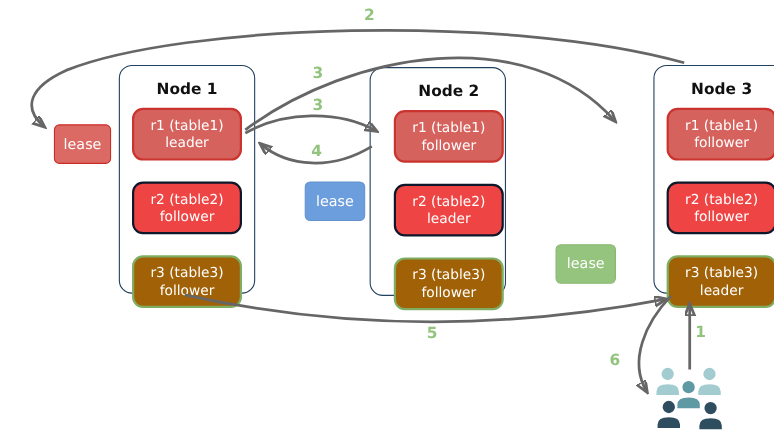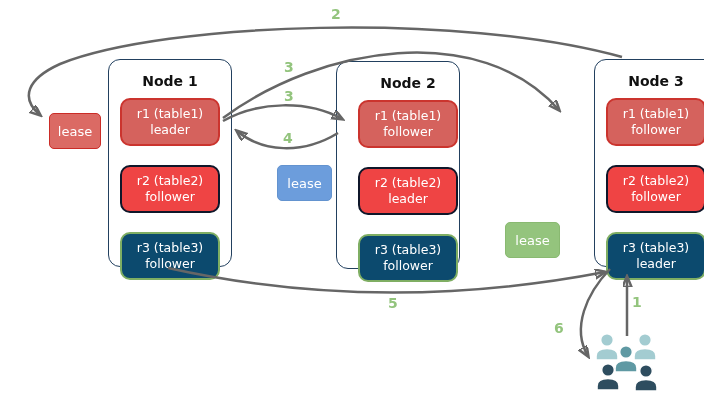--- a/index.html
+++ b/index.html
@@ -16,21 +16,21 @@
   }
   .node-title{font-size:14px;font-weight:bold;color:#111111;margin:13px 0 9px 0;}
   .replica{
     width:100px;height:48px;border-radius:10px;box-sizing:border-box;
     display:flex;flex-direction:column;align-items:center;justify-content:center;
     color:#ffffff;font-size:12.5px;line-height:1.25;text-align:center;
     margin-bottom:19px;flex:0 0 auto;
   }
   .replica.red{background:#d5625d;border:2px solid #cb342e;}
   .replica.blue{background:#ef4444;border:2px solid #0f172a;}
-  .replica.green{background:#0c4a6e;border:2px solid #7fae63;}
+  .replica.green{background:#a16207;border:2px solid #7fae63;}
   .lease{
     position:absolute;height:36px;border-radius:5px;box-sizing:border-box;z-index:2;
     display:flex;align-items:center;justify-content:center;
     color:#ffffff;font-size:13px;
   }
   .lease.red{left:49px;top:113px;width:52px;background:#db6a64;border:1.6px solid #cb2c27;}
   .lease.blue{left:277px;top:165px;width:55px;background:#6c9ddc;border:1.6px solid #6393cf;}
   .lease.green{left:505px;top:222px;width:55px;background:#94c47d;border:1.6px solid #89b971;}
   .step{
     position:absolute;z-index:4;color:#93c47d;font-weight:bold;font-size:14px;line-height:1;

